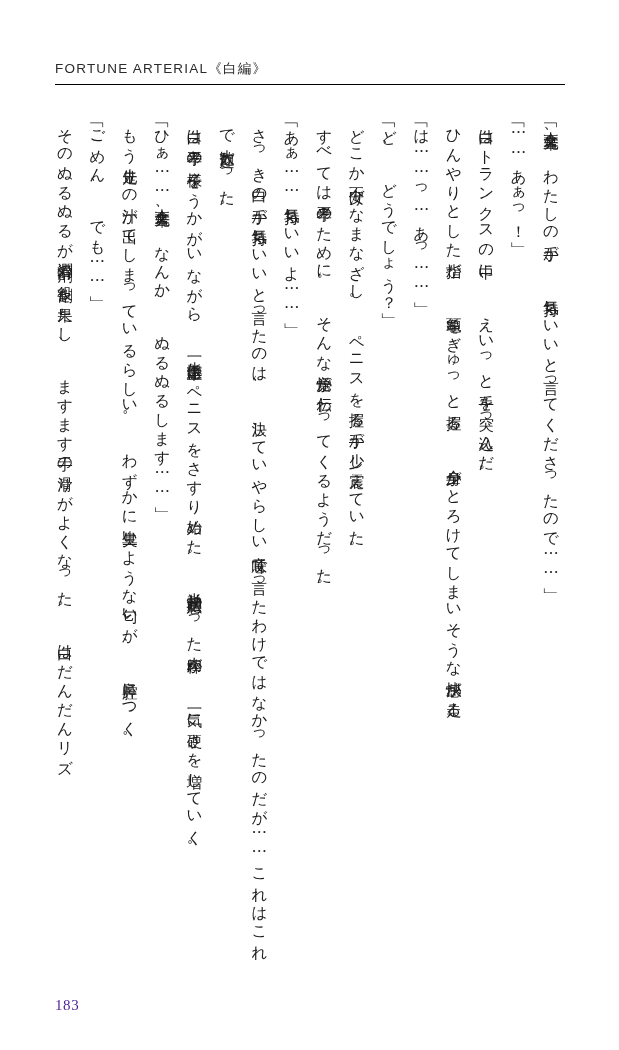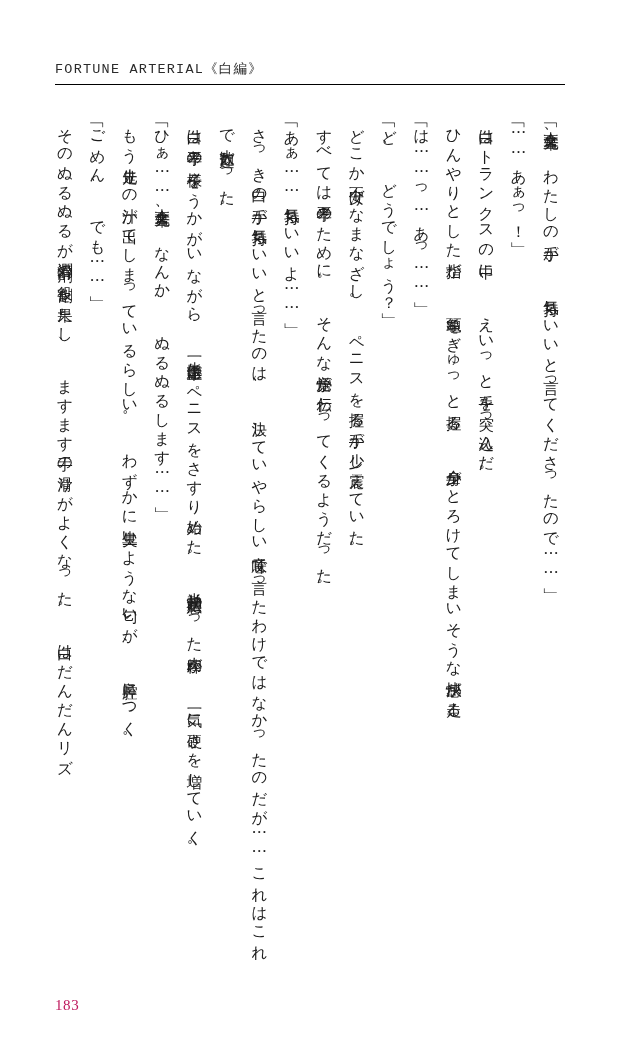--- a/index.html
+++ b/index.html
@@ -28,21 +28,21 @@
   
   .header {
     position: absolute;
     left: 55px;
     top: 60px;
     width: 510px;
     font-size: 13.5px;
     letter-spacing: 0.09em;
     color: #2b2b2b;
     white-space: nowrap;
-    font-family: Liberation Mono, monospace;
+    font-family: Liberation Sans, sans-serif;
   }
   .header .series {
     font-variant: small-caps;
   }
 
   .header-rule {
     position: absolute;
     left: 55px;
     top: 84px;
     width: 510px;
@@ -80,21 +80,21 @@
     padding: 0;
   }
 
   
   .folio {
     position: absolute;
     left: 55px;
     bottom: 36px;
     font-size: 15px;
     letter-spacing: 0.04em;
-    color: #be185d;
+    color: #4c1d95;
     font-family: "Liberation Serif", "DejaVu Serif", serif;
   }
 </style>
 </head>
 <body>
 
 <div class="page">
 
   <div class="header">
     <span class="series">FORTUNE ARTERIAL</span><span>《白編》</span>

